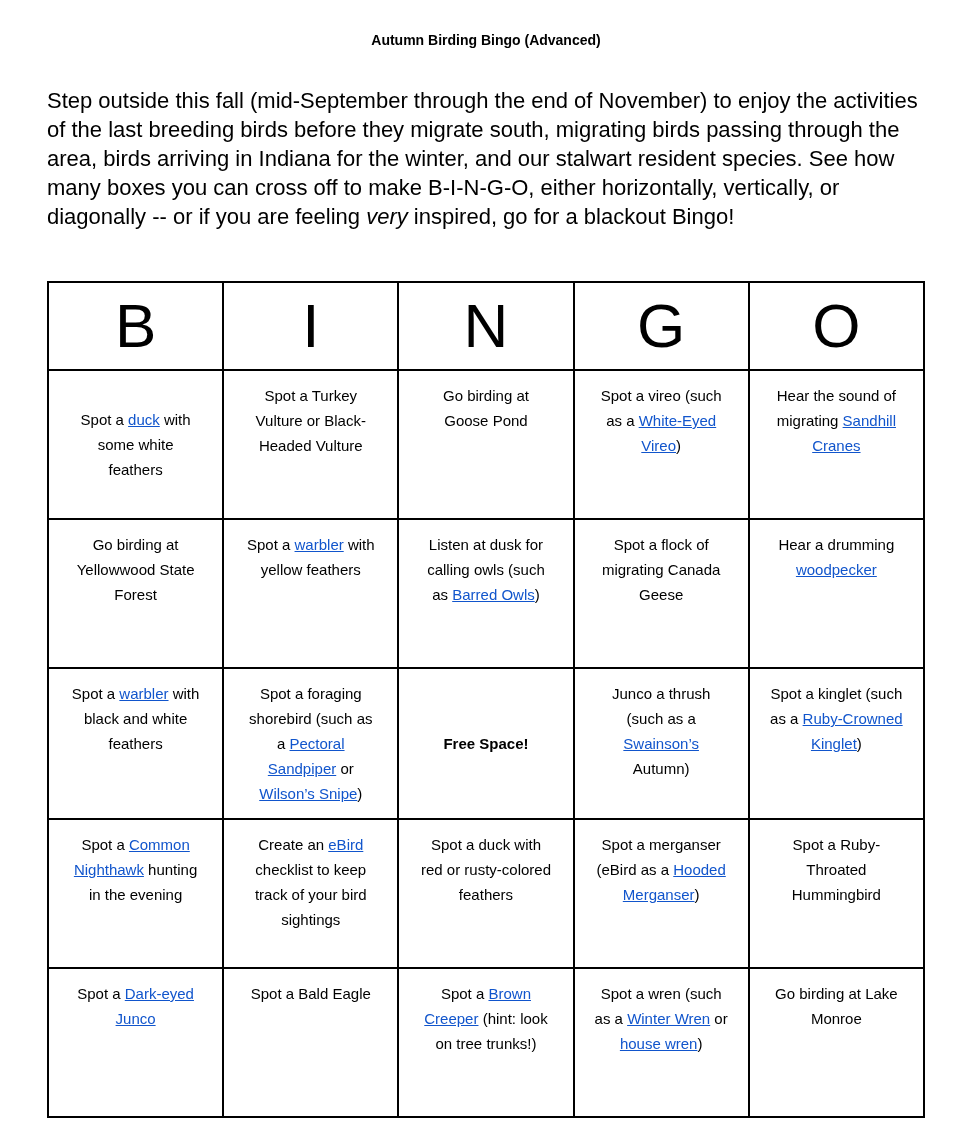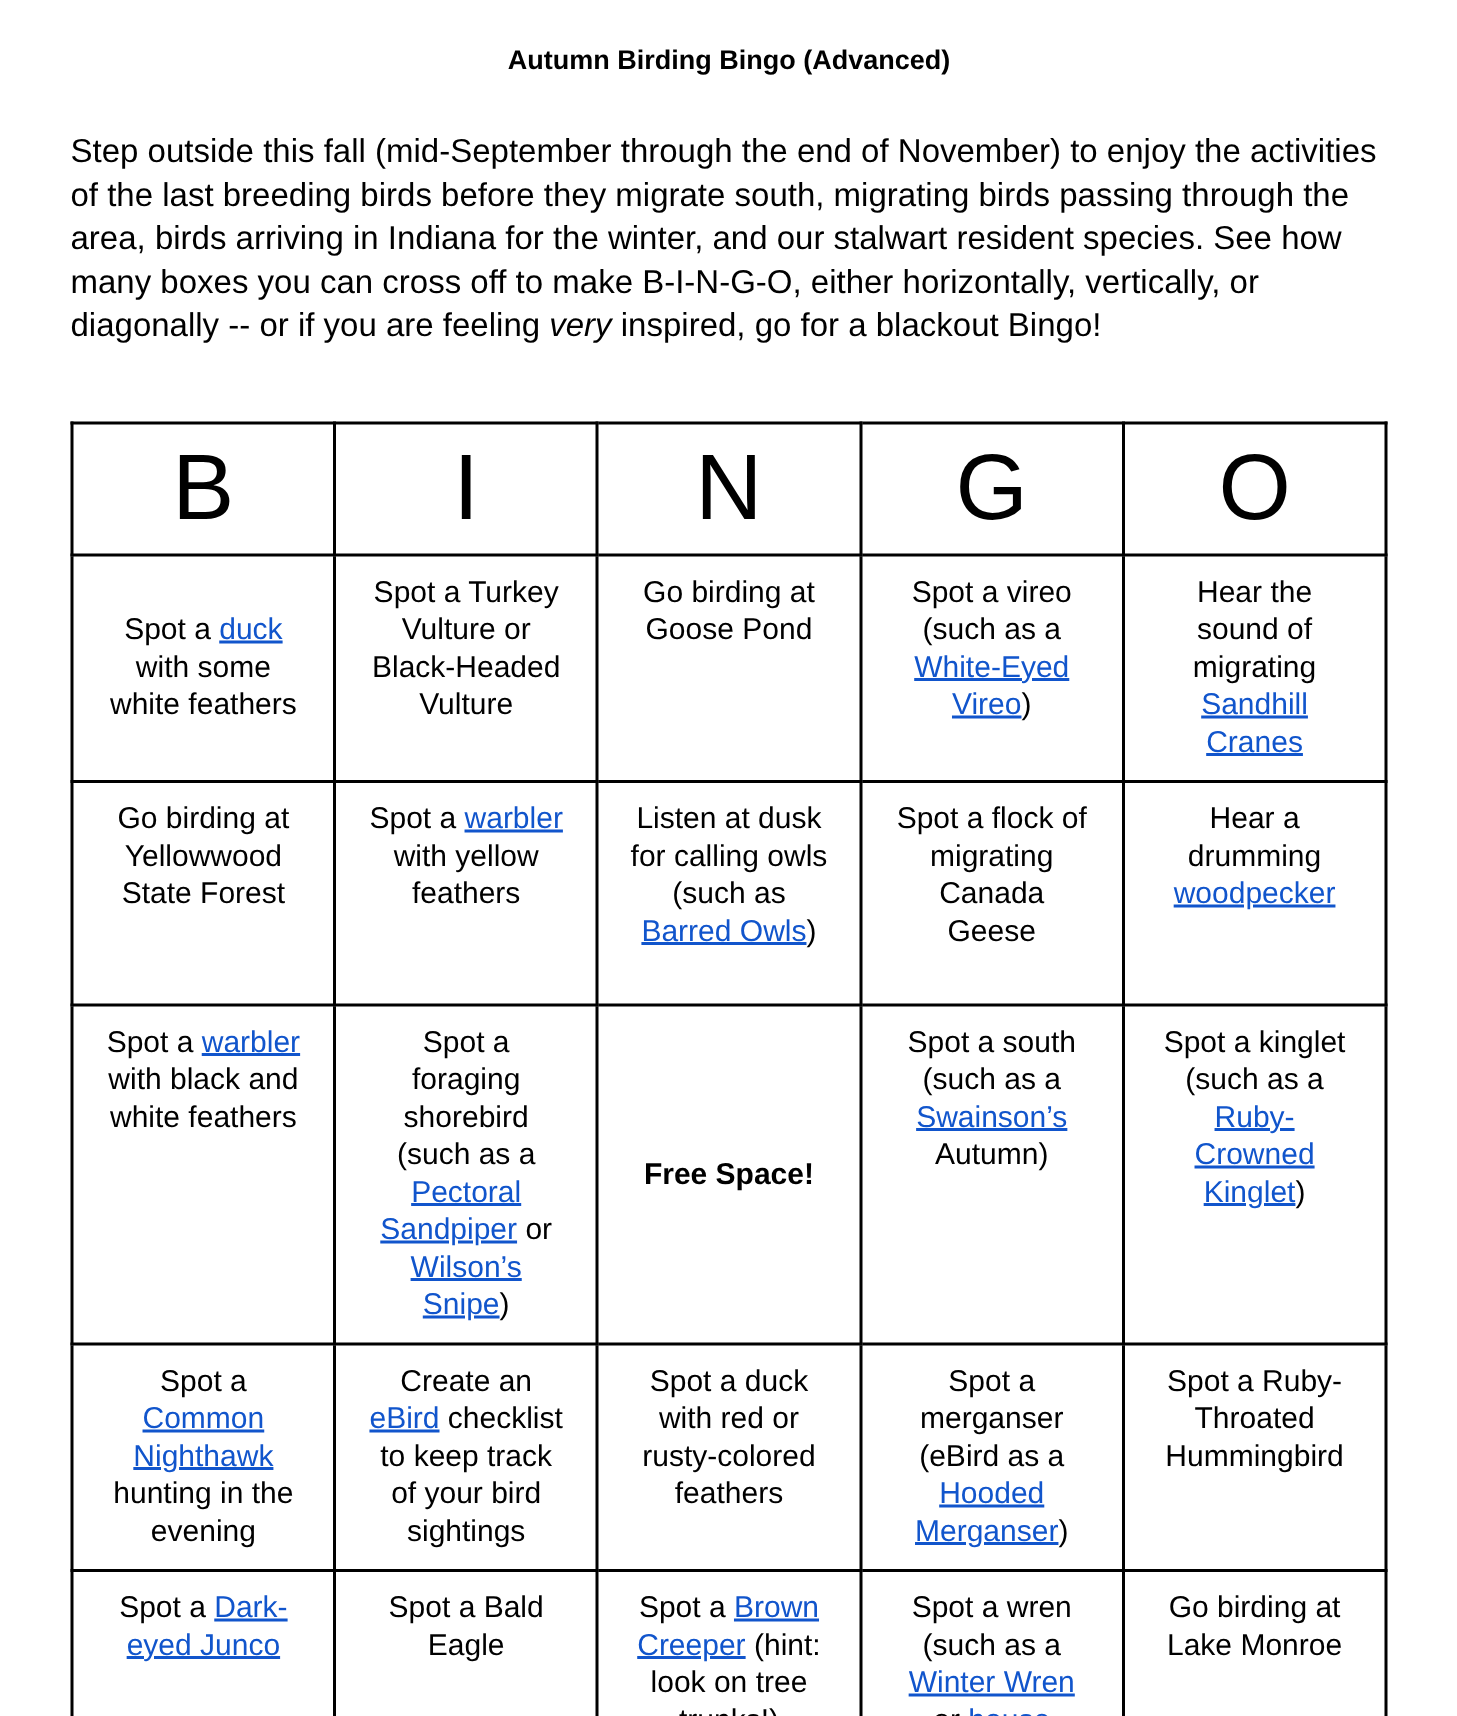--- a/index.html
+++ b/index.html
@@ -16,21 +16,21 @@
     -webkit-font-smoothing: antialiased;
   }
   .page {
     padding: 28px 46px 0 47px;
     box-sizing: border-box;
     width: 971px;
   }
   .doc-title {
     margin: 0;
     text-align: center;
-    font-size: 18px;
+    font-size: 14px;
     font-weight: bold;
     line-height: 24px;
   }
   .intro {
     margin: 34px 0 0 0;
     font-size: 22px;
     line-height: 29px;
     text-align: left;
   }
   .intro .italic {
@@ -52,21 +52,21 @@
     height: 88px;
     vertical-align: middle;
     font-size: 62px;
     font-weight: 400;
     line-height: 1;
   }
   table.bingo td {
     height: 149px;
     vertical-align: top;
     padding: 12px 20px;
-    font-size: 20px;
+    font-size: 15px;
     line-height: 25px;
   }
   table.bingo td.v-middle {
     vertical-align: middle;
   }
   table.bingo td.bold {
     font-weight: bold;
     border-radius: 27px;
   }
   table.bingo a {
@@ -105,21 +105,21 @@
           <td><span>Go birding at Yellowwood State Forest</span></td>
           <td><span>Spot a </span><a href="#">warbler</a><span> with yellow feathers</span></td>
           <td><span>Listen at dusk for calling owls (such as </span><a href="#">Barred Owls</a><span>)</span></td>
           <td><span>Spot a flock of migrating Canada Geese</span></td>
           <td><span>Hear a drumming </span><a href="#">woodpecker</a></td>
         </tr>
         <tr>
           <td><span>Spot a </span><a href="#">warbler</a><span> with black and white feathers</span></td>
           <td><span>Spot a foraging shorebird (such as a </span><a href="#">Pectoral Sandpiper</a><span> or </span><a href="#">Wilson’s Snipe</a><span>)</span></td>
           <td class="v-middle bold"><span>Free Space!</span></td>
-          <td><span>Spot a south (such as a </span><a href="#">Swainson’s</a><span> Autumn)</span></td>
+          <td><span>Junco a thrush (such as a </span><a href="#">Swainson’s</a><span> Autumn)</span></td>
           <td><span>Spot a kinglet (such as a </span><a href="#">Ruby-Crowned Kinglet</a><span>)</span></td>
         </tr>
         <tr>
           <td><span>Spot a </span><a href="#">Common Nighthawk</a><span> hunting in the evening</span></td>
           <td><span>Create an </span><a href="#">eBird</a><span> checklist to keep track of your bird sightings</span></td>
           <td><span>Spot a duck with red or rusty-colored feathers</span></td>
           <td><span>Spot a merganser (eBird as a </span><a href="#">Hooded Merganser</a><span>)</span></td>
           <td><span>Spot a Ruby-Throated Hummingbird</span></td>
         </tr>
         <tr>

